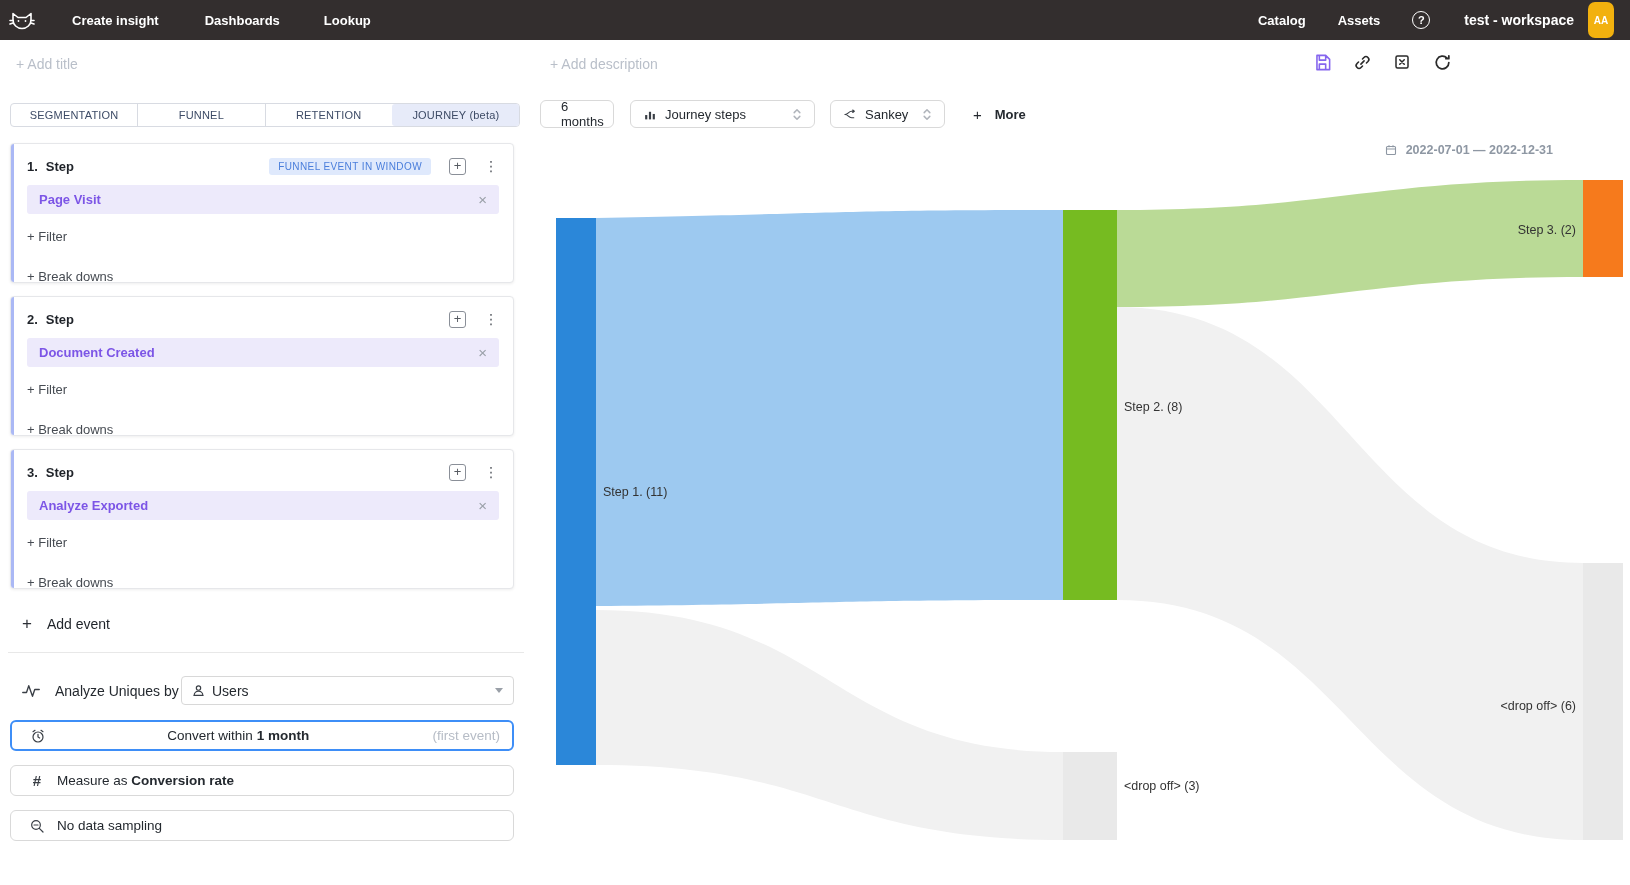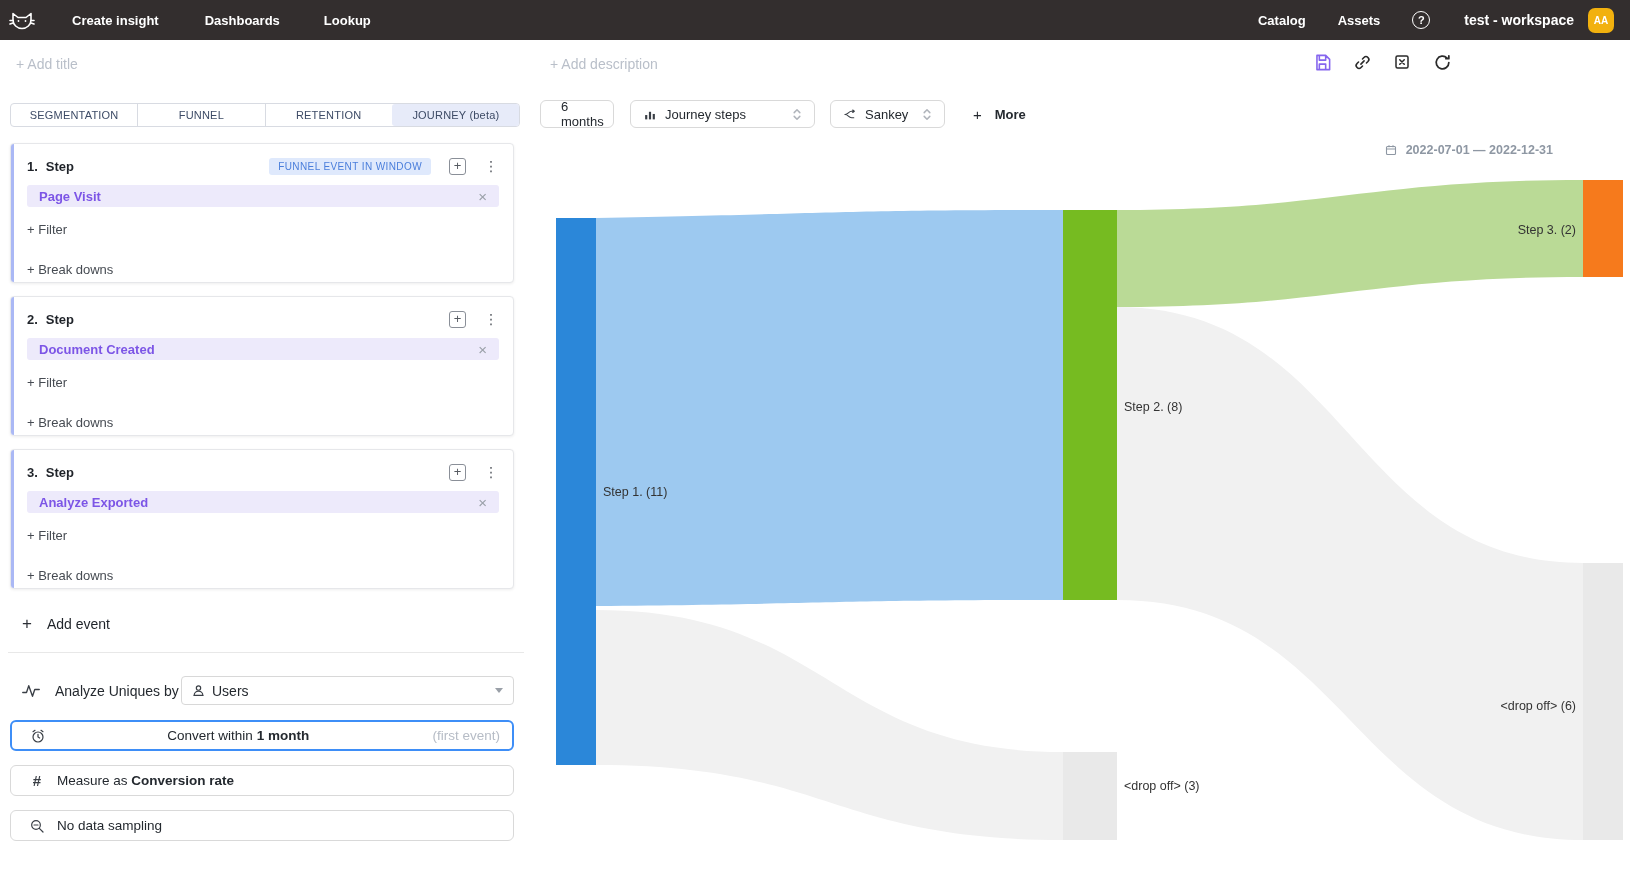--- a/index.html
+++ b/index.html
@@ -11,21 +11,21 @@
   .brand { margin-left:8px; width:28px; height:28px; display:flex; align-items:center; justify-content:center; }
   .nav-link { font-size:13px; font-weight:bold; color:#fff; cursor:pointer; }
   .nav-link.l1 { margin-left:36px; }
   .nav-link.l2 { margin-left:46px; }
   .nav-link.l3 { margin-left:44px; }
   .nav-search { position:absolute; left:610px; top:6px; width:356px; height:28px; background:#1b1919; border:none; border-radius:10px; color:#c7c7c7; font-size:13px; padding:0 12px; outline:none; font-family:"Liberation Sans",sans-serif; }
   .nav-search::placeholder { color:#8e9297; }
   .nav-right { position:absolute; right:16px; top:0; height:40px; display:flex; align-items:center; gap:32px; }
   .help-circle { width:18px; height:18px; border:1.5px solid #fff; border-radius:50%; display:flex; align-items:center; justify-content:center; font-size:11px; font-weight:bold; }
   .workspace { font-size:14px; font-weight:bold; margin-left:2px; }
-  .avatar { width:26px; height:25px; border-radius:7px; background:#f2b10e; color:#fff; font-size:10px; font-weight:bold; display:flex; align-items:center; justify-content:center; margin-left:-18px; }
+  .avatar { width:26px; height:36px; border-radius:7px; background:#f2b10e; color:#fff; font-size:10px; font-weight:bold; display:flex; align-items:center; justify-content:center; margin-left:-18px; }
 
   
   .subbar { position:absolute; left:0; top:40px; width:1466px; height:46px; background:#fff; }
   .add-title { position:absolute; left:16px; top:16px; font-size:14px; color:#b9bfc9; cursor:text; }
   .add-desc { position:absolute; left:550px; top:16px; font-size:14px; color:#b9bfc9; cursor:text; }
   .subbar-icons { position:absolute; right:14px; top:12px; display:flex; gap:20px; align-items:center; }
   .icon-btn { width:20px; height:20px; display:flex; align-items:center; justify-content:center; cursor:pointer; color:#2a2a2a; }
   .icon-btn.save { color:#8565ee; }
 
   
@@ -37,21 +37,21 @@
   .card { position:absolute; left:10px; width:504px; height:140px; background:#fff; border:1px solid #e6e7ea; border-radius:4px; box-shadow:0 1px 3px rgba(0,0,0,.07); padding:12px 14px 12px 16px; }
   .card::before { content:""; position:absolute; left:0; top:0; bottom:0; width:3px; background:#aab8f5; border-radius:3px 0 0 3px; }
   .card.c1 { top:143px; } .card.c2 { top:296px; } .card.c3 { top:449px; }
   .card-head { display:flex; align-items:center; height:20px; }
   .step-num { font-size:13px; font-weight:bold; color:#1f2329; }
   .step-title { font-size:13px; font-weight:bold; color:#1f2329; margin-left:8px; }
   .badge { margin-left:auto; height:17px; padding:0 9px; background:#dfe9fc; color:#4a7edb; font-size:10px; letter-spacing:.4px; border-radius:3px; display:flex; align-items:center; margin-right:18px; }
   .head-spacer { margin-left:auto; }
   .plus-square { width:17px; height:17px; border:1px solid #8a8f98; border-radius:3px; color:#555a61; font-size:13px; line-height:14px; text-align:center; cursor:pointer; }
   .kebab { width:16px; text-align:center; color:#555a61; font-size:14px; letter-spacing:0; margin-left:17px; cursor:pointer; }
-  .event-row { margin-top:9px; height:22px; background:#edeafb; border-radius:3px; display:flex; align-items:center; padding:0 12px; }
+  .event-row { margin-top:9px; height:29px; background:#edeafb; border-radius:3px; display:flex; align-items:center; padding:0 12px; }
   .event-name { color:#7c55e6; font-size:13px; font-weight:bold; }
   .event-close { margin-left:auto; color:#9aa0a8; font-size:15px; cursor:pointer; }
   .add-filter { margin-top:15px; font-size:13px; color:#464b52; cursor:pointer; }
   .add-breakdowns { margin-top:25px; font-size:13px; color:#464b52; cursor:pointer; }
 
   .add-event { position:absolute; left:22px; top:614px; display:flex; align-items:center; gap:15px; cursor:pointer; }
   .add-event .plus { font-size:17px; color:#2b2f36; }
   .add-event .lbl { font-size:14px; color:#1f2329; }
   .panel-divider { position:absolute; left:8px; top:652px; width:516px; height:1px; background:#e8e8e8; }
 

